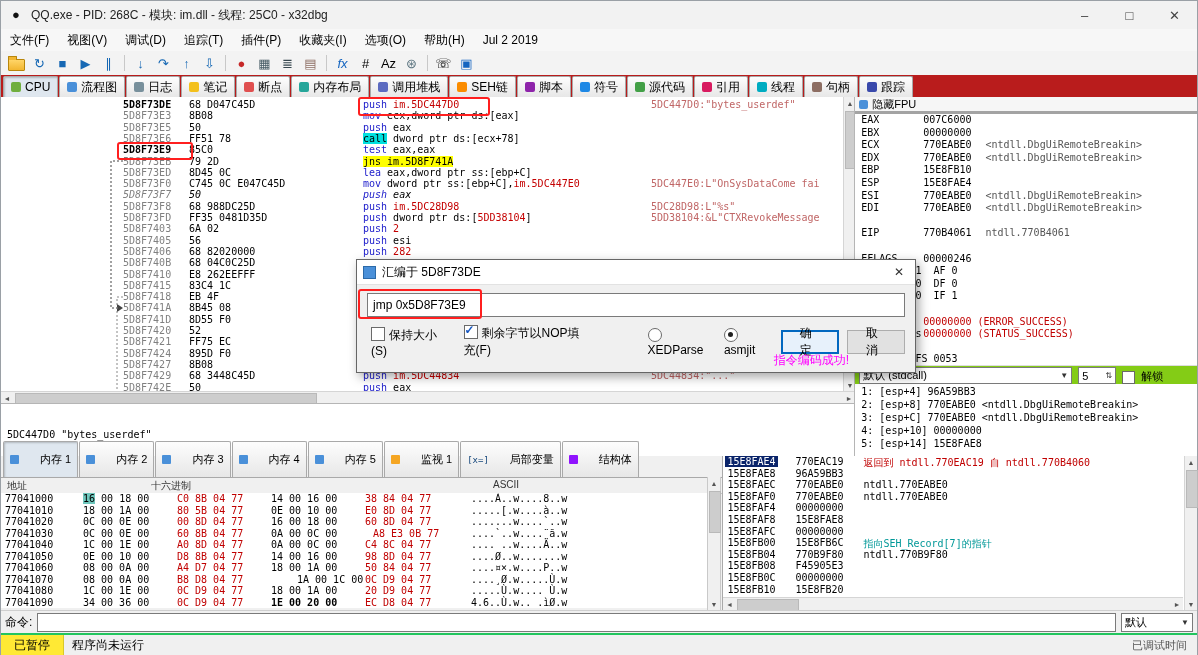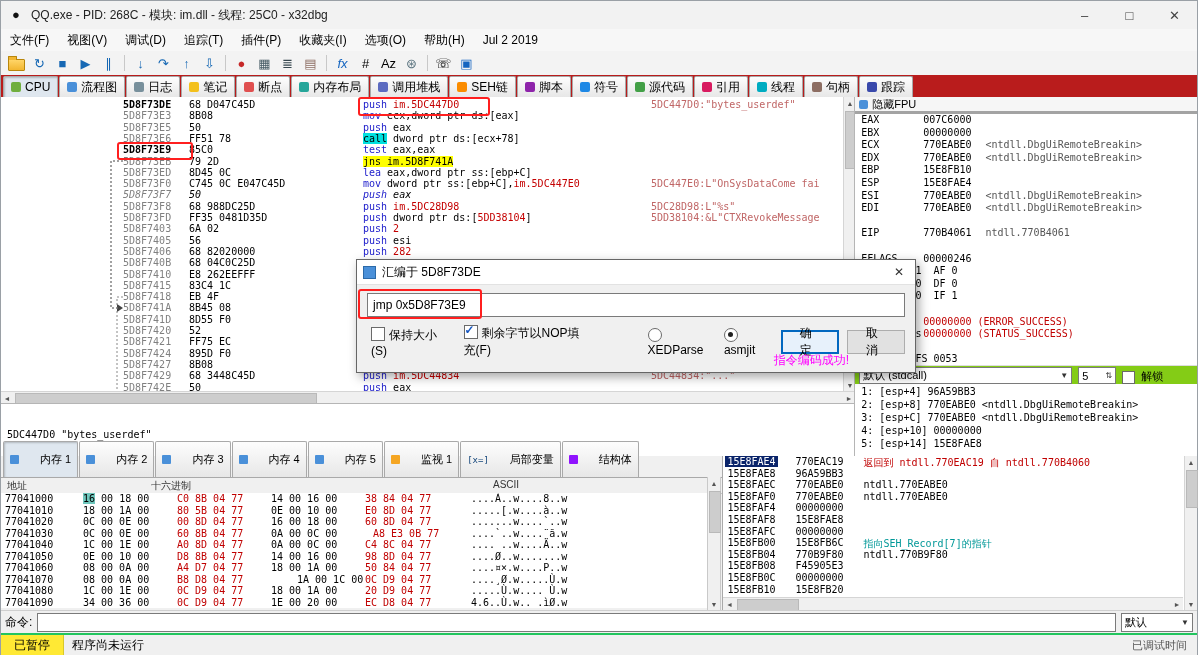--- a/index.html
+++ b/index.html
@@ -425,21 +425,21 @@
       <div class="dumprows" id="dump-rows">
           <div class="hrow"><span class="haddr">77041000</span><span class="hg" style="left: 82px;"><span class="selb">16</span> 00 18 00</span><span class="hg r" style="left: 176px;">C0 8B 04 77</span><span class="hg" style="left: 270px;">14 00 16 00</span><span class="hg r" style="left: 364px;">38 84 04 77</span><span class="hascii">....À..w....8..w</span></div>
           <div class="hrow"><span class="haddr">77041010</span><span class="hg" style="left: 82px;">18 00 1A 00</span><span class="hg r" style="left: 176px;">80 5B 04 77</span><span class="hg" style="left: 270px;">0E 00 10 00</span><span class="hg r" style="left: 364px;">E0 8D 04 77</span><span class="hascii">.....[.w....à..w</span></div>
           <div class="hrow"><span class="haddr">77041020</span><span class="hg" style="left: 82px;">0C 00 0E 00</span><span class="hg r" style="left: 176px;">00 8D 04 77</span><span class="hg" style="left: 270px;">16 00 18 00</span><span class="hg r" style="left: 364px;">60 8D 04 77</span><span class="hascii">.......w....`..w</span></div>
           <div class="hrow"><span class="haddr">77041030</span><span class="hg" style="left: 82px;">0C 00 0E 00</span><span class="hg r" style="left: 176px;">60 8B 04 77</span><span class="hg" style="left: 270px;">0A 00 0C 00</span><span class="hg r" style="left: 364px; margin-left: 8px;">A8 E3 0B 77</span><span class="hascii">....`..w....¨ã.w</span></div>
           <div class="hrow"><span class="haddr">77041040</span><span class="hg" style="left: 82px;">1C 00 1E 00</span><span class="hg r" style="left: 176px;">A0 8D 04 77</span><span class="hg" style="left: 270px;">0A 00 0C 00</span><span class="hg r" style="left: 364px;">C4 8C 04 77</span><span class="hascii">.... ..w....Ä..w</span></div>
           <div class="hrow"><span class="haddr">77041050</span><span class="hg" style="left: 82px;">0E 00 10 00</span><span class="hg r" style="left: 176px;">D8 8B 04 77</span><span class="hg" style="left: 270px;">14 00 16 00</span><span class="hg r" style="left: 364px;">98 8D 04 77</span><span class="hascii">....Ø..w.......w</span></div>
           <div class="hrow"><span class="haddr">77041060</span><span class="hg" style="left: 82px;">08 00 0A 00</span><span class="hg r" style="left: 176px;">A4 D7 04 77</span><span class="hg" style="left: 270px;">18 00 1A 00</span><span class="hg r" style="left: 364px;">50 84 04 77</span><span class="hascii">....¤×.w....P..w</span></div>
           <div class="hrow"><span class="haddr">77041070</span><span class="hg" style="left: 82px;">08 00 0A 00</span><span class="hg r" style="left: 176px;">B8 D8 04 77</span><span class="hg" style="left: 264px; margin-left: 32px;">1A 00 1C 00</span><span class="hg r" style="left: 364px;">0C D9 04 77</span><span class="hascii">....¸Ø.w.....Ù.w</span></div>
           <div class="hrow"><span class="haddr">77041080</span><span class="hg" style="left: 82px;">1C 00 1E 00</span><span class="hg r" style="left: 176px;">0C D9 04 77</span><span class="hg" style="left: 270px;">18 00 1A 00</span><span class="hg r" style="left: 364px;">20 D9 04 77</span><span class="hascii">.....Ù.w.... Ù.w</span></div>
-          <div class="hrow"><span class="haddr">77041090</span><span class="hg" style="left: 82px;">34 00 36 00</span><span class="hg r" style="left: 176px;">0C D9 04 77</span><span class="hg" style="left: 270px;">1E 00 20 00</span><span class="hg r" style="left: 364px;">EC D8 04 77</span><span class="hascii">4.6..Ù.w.. .ìØ.w</span></div>
+          <div class="hrow"><span class="haddr">77041090</span><span class="hg" style="left: 82px;">34 00 36 00</span><span class="hg r" style="left: 176px;">0C D9 04 77</span><span class="hg" style="left: 270px; font-weight: bold;">1E 00 20 00</span><span class="hg r" style="left: 364px;">EC D8 04 77</span><span class="hascii">4.6..Ù.w.. .ìØ.w</span></div>
         </div>
       <div class="vscroll dump-vs">
         <div class="sb-a">▲</div>
         <div class="thumb-v" style="top:14px;height:40px"></div>
         <div class="sb-a">▼</div>
       </div>
     </div>
     <div class="stack">
       <div id="stack-rows">
           <div class="srow"><span class="saddr sel">15E8FAE4</span><span class="sval">770EAC19</span><span class="scomment red">返回到 ntdll.770EAC19 自 ntdll.770B4060</span></div>

